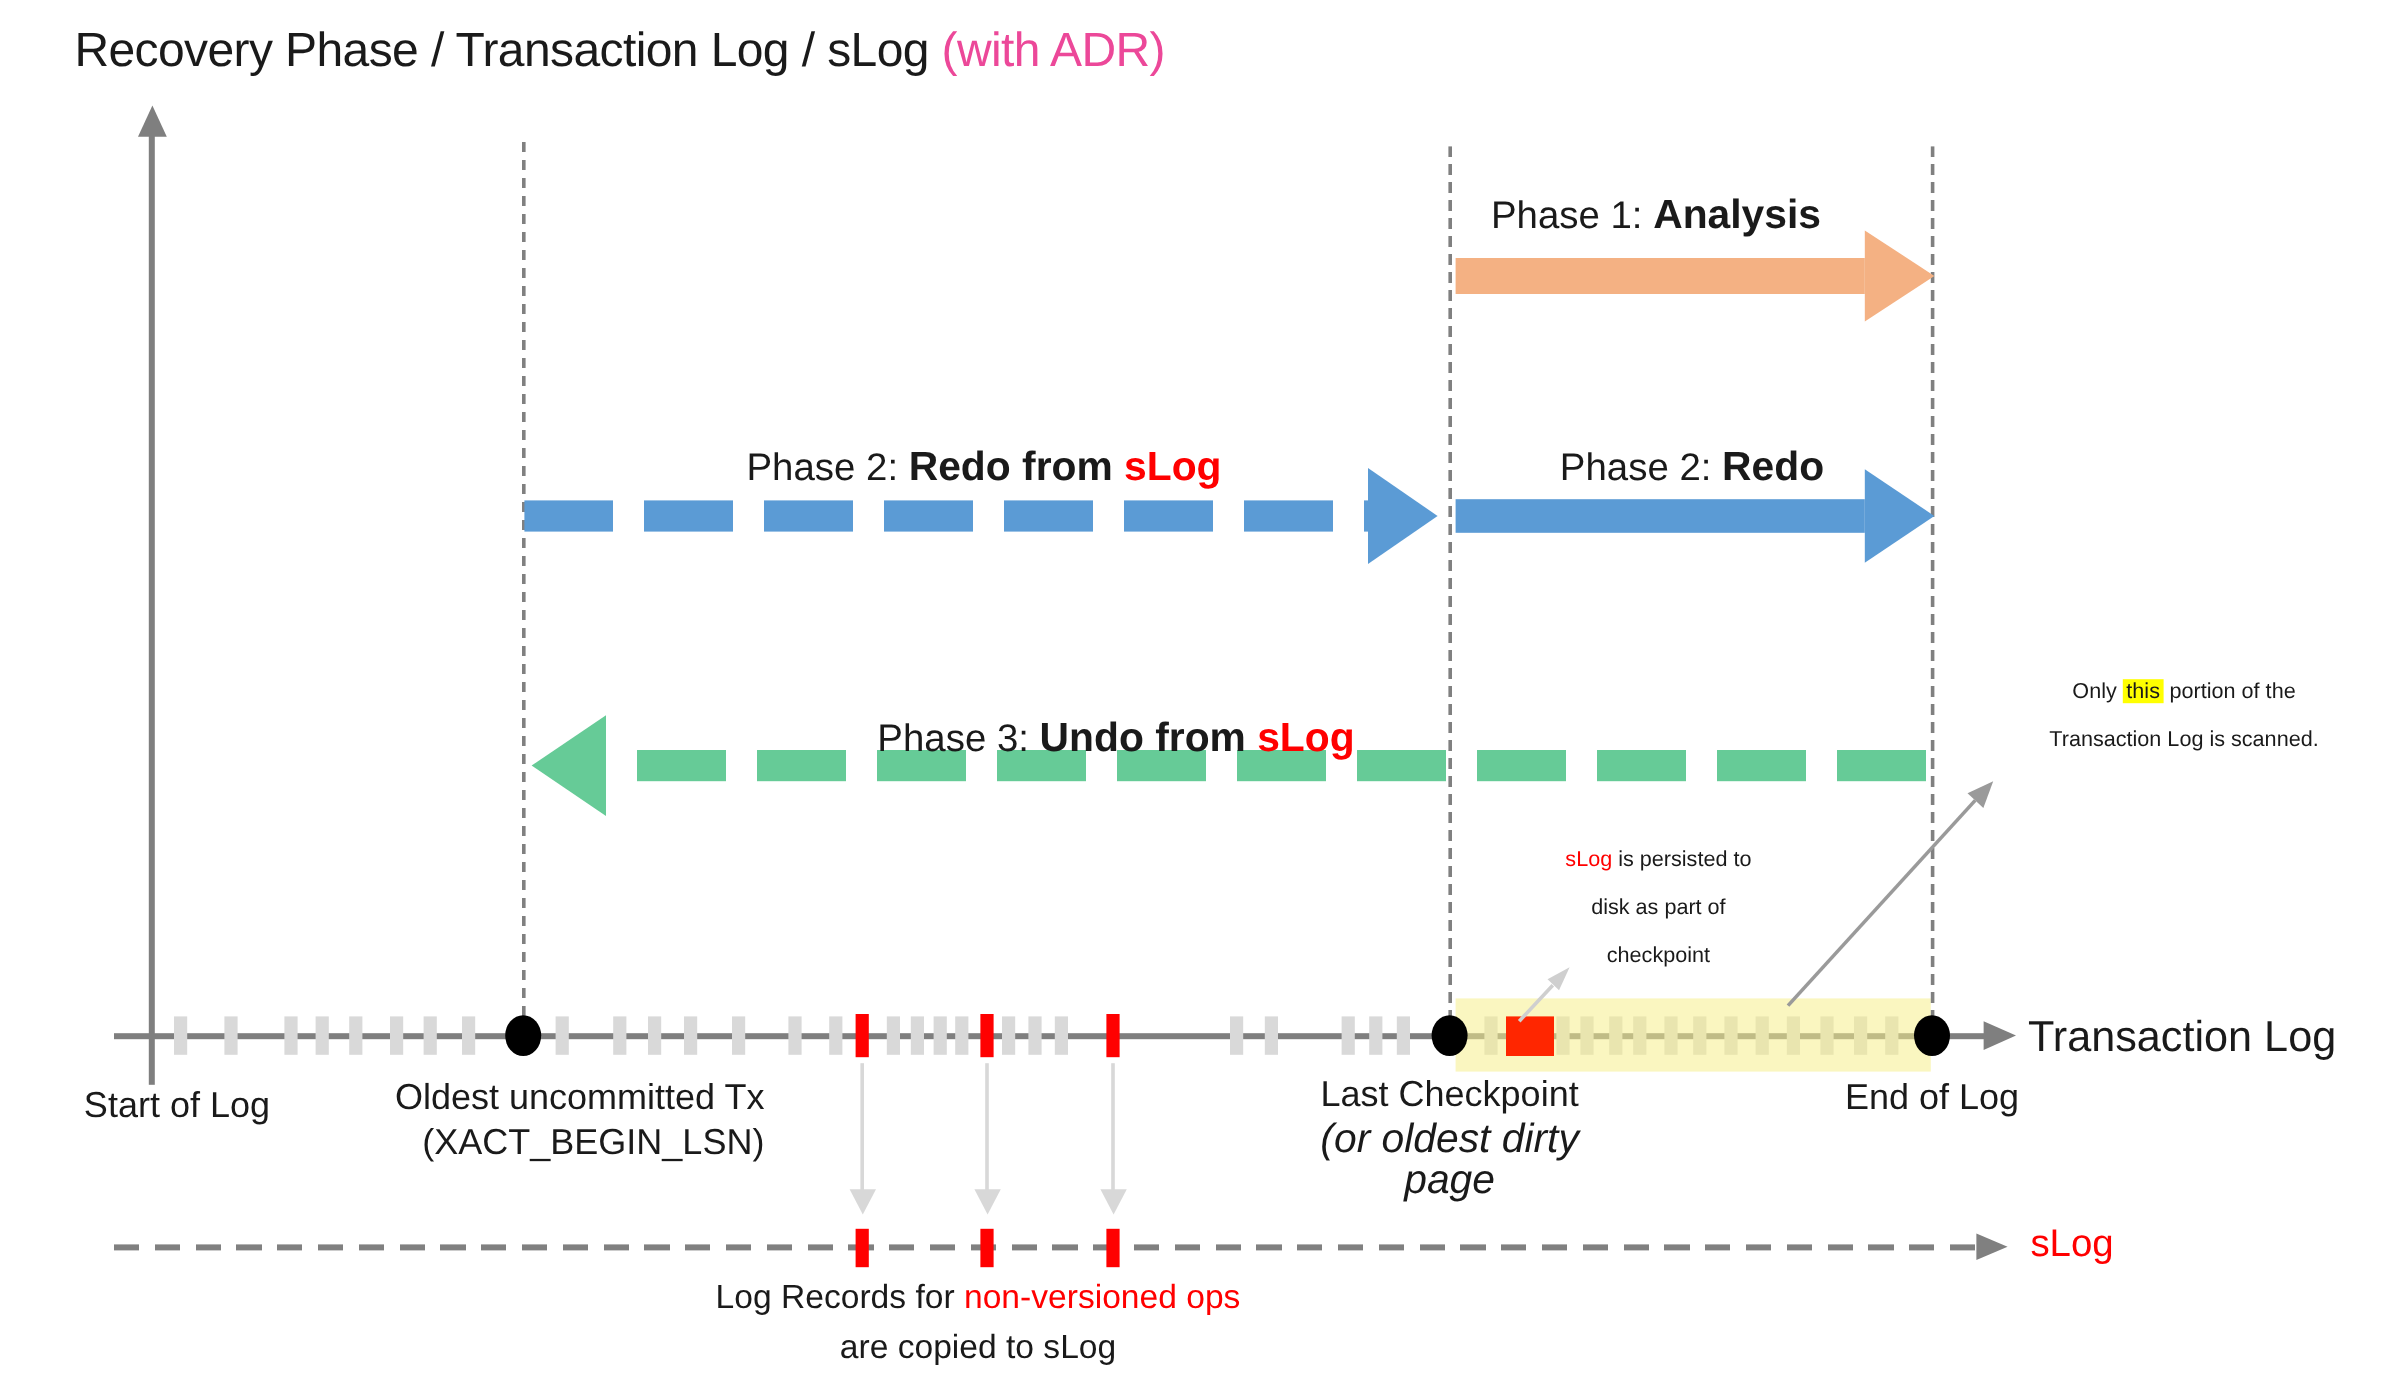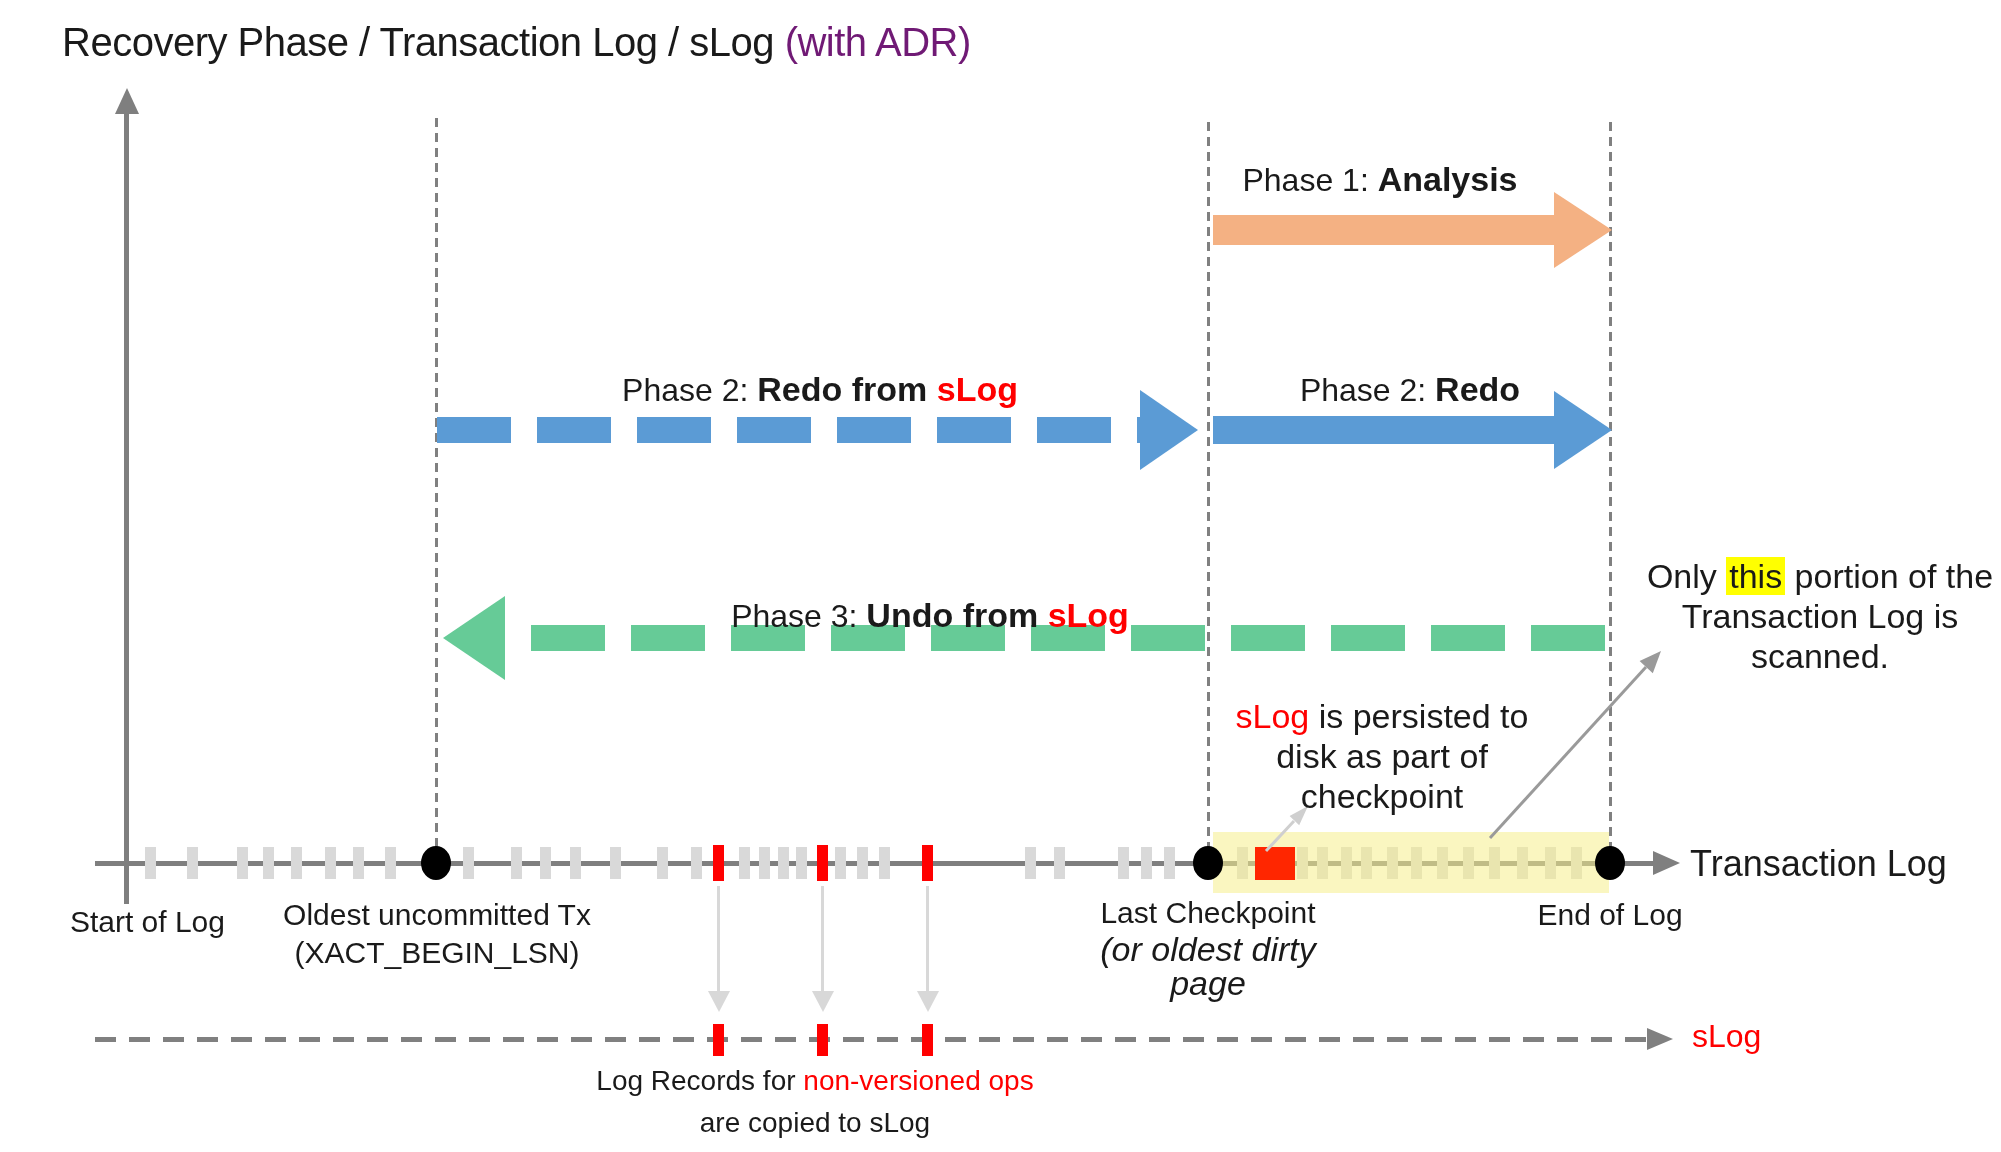--- a/index.html
+++ b/index.html
@@ -4,21 +4,21 @@
 <style>
   html,body{margin:0;padding:0;background:#fff;}
   #canvas{
     position:relative;width:2001px;height:1152px;background:#ffffff;
     font-family:"Liberation Sans",sans-serif;color:#1a1a1a;overflow:hidden;
   }
   .abs{position:absolute;}
 
   
   #title{left:62px;top:20px;font-size:40px;letter-spacing:-.5px;white-space:nowrap;z-index:6;}
-  #title .green{color:#701a75;}
+  #title .green{color:#ec4899;}
 
   
   .axis{background:#7F7F7F;z-index:1;}
   #vaxis{left:124px;top:112px;width:5px;height:792px;}
   #vaxis-head{left:115px;top:88px;width:0;height:0;border-left:12px solid transparent;border-right:12px solid transparent;border-bottom:26px solid #7F7F7F;z-index:1;}
   #haxis{left:95px;top:861px;width:1560px;height:5px;}
   #haxis-head{left:1653px;top:851px;width:0;height:0;border-top:12px solid transparent;border-bottom:12px solid transparent;border-left:27px solid #7F7F7F;z-index:1;}
 
   
   .vdash{width:3px;background:repeating-linear-gradient(180deg,#808080 0 9px,transparent 9px 15px);z-index:3;}
@@ -49,30 +49,30 @@
   
   .phase-label{font-size:32px;text-align:center;white-space:nowrap;z-index:6;}
   .phase-label b{font-size:34px;}
   .red{color:#FF0000;}
   #p1-label{left:1190px;top:160px;width:380px;}
   #p2s-label{left:560px;top:370px;width:520px;}
   #p2-label{left:1210px;top:370px;width:400px;}
   #p3-label{left:680px;top:596px;width:500px;}
 
   
-  .note{font-size:34px;text-align:center;line-height:40px;z-index:6;}
+  .note{font-size:18px;text-align:center;line-height:40px;z-index:6;}
   #scan-note{left:1640px;top:556px;width:360px;}
   #scan-note .hl{background:#FFFF00;padding:0 3px;}
   #persist-note{left:1232px;top:696px;width:300px;}
   #copy-note{left:565px;top:1060px;width:500px;font-size:28px;line-height:42px;}
 
   
   .pt-label{font-size:30px;text-align:center;line-height:38px;z-index:6;}
   #start-log{left:20px;top:903px;width:205px;text-align:right;}
-  #oldest-tx{left:237px;top:896px;width:400px;}
+  #oldest-tx{left:237px;top:896px;width:400px;text-align:right;}
   #last-cp{left:1058px;top:894px;width:300px;}
   #last-cp .sub{font-size:34px;font-style:italic;line-height:34px;display:block;}
   #end-log{left:1510px;top:896px;width:200px;}
   #txlog-label{left:1690px;top:843px;font-size:36px;white-space:nowrap;z-index:6;}
   #slog-label{left:1692px;top:1018px;font-size:32px;color:#FF0000;white-space:nowrap;z-index:6;}
 
   
   #slog-line{left:95px;top:1037px;width:1552px;height:5px;background:repeating-linear-gradient(90deg,#808080 0 21px,transparent 21px 34px);z-index:1;}
   #slog-head{left:1647px;top:1028px;border-top:11px solid transparent;border-bottom:11px solid transparent;border-left:26px solid #808080;z-index:1;}
 

